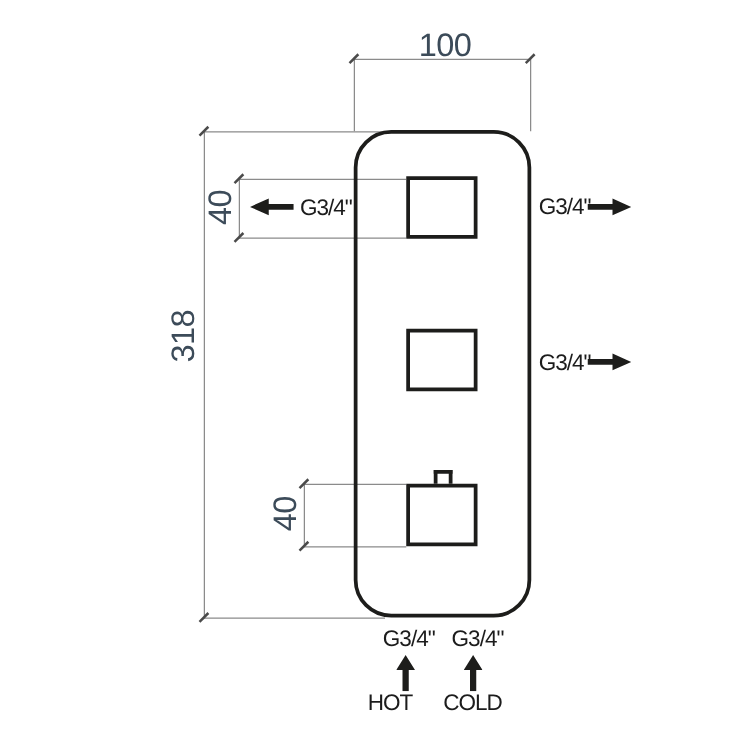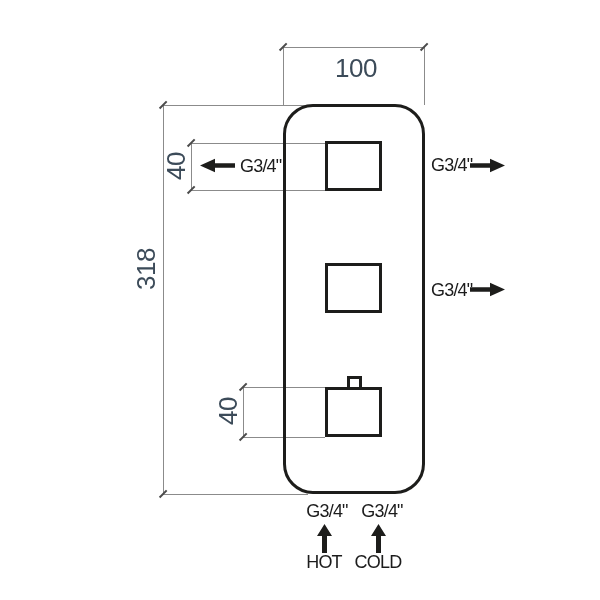--- a/index.html
+++ b/index.html
@@ -23,21 +23,21 @@
   .tab{
     position:absolute;left:347px;top:376px;width:15px;height:12px;
     border:3px solid #1d1d1b;border-bottom:none;box-sizing:border-box;background:#ffffff;
   }
   
   .dim-text{
     position:absolute;color:#3c4b59;font-size:26px;line-height:1;white-space:nowrap;
     letter-spacing:-0.5px;
   }
   .dim-text.rot{transform:translate(-50%,-50%) rotate(-90deg);}
-  .dim-text.horiz{transform:translate(-50%,0);margin-top:32px;}
+  .dim-text.horiz{transform:translate(-50%,0);}
   
   .lbl{
     position:absolute;color:#1c1c1c;font-size:18px;line-height:1;white-space:nowrap;
     letter-spacing:-0.8px;
   }
   .lbl.center{transform:translateX(-50%);}
   .arrow{position:absolute;}
   .arrow svg{display:block;}
 </style>
 </head>
@@ -99,21 +99,21 @@
       <path d="M0 5.2 H20 V0.8 L35 7.5 L20 14.2 V9.8 H0 Z" fill="#1d1d1b"></path>
     </svg>
   </div>
 
   <div class="lbl center" style="left:327px;top:502px;">G3/4"</div>
   <div class="arrow" style="left:317px;top:524px;">
     <svg width="15" height="29" viewBox="0 0 15 29">
       <path d="M5 29 V12 H0 L7.5 0 L15 12 H10 V29 Z" fill="#1d1d1b"></path>
     </svg>
   </div>
-  <div class="lbl center" style="left:324px;top:553px;">HOT</div>
+  <div class="lbl center" style="left:312px;top:553px;">HOT</div>
 
   <div class="lbl center" style="left:382px;top:502px;">G3/4"</div>
   <div class="arrow" style="left:371px;top:524px;">
     <svg width="15" height="29" viewBox="0 0 15 29">
       <path d="M5 29 V12 H0 L7.5 0 L15 12 H10 V29 Z" fill="#1d1d1b"></path>
     </svg>
   </div>
   <div class="lbl center" style="left:378px;top:553px;">COLD</div>
 
 </div>

